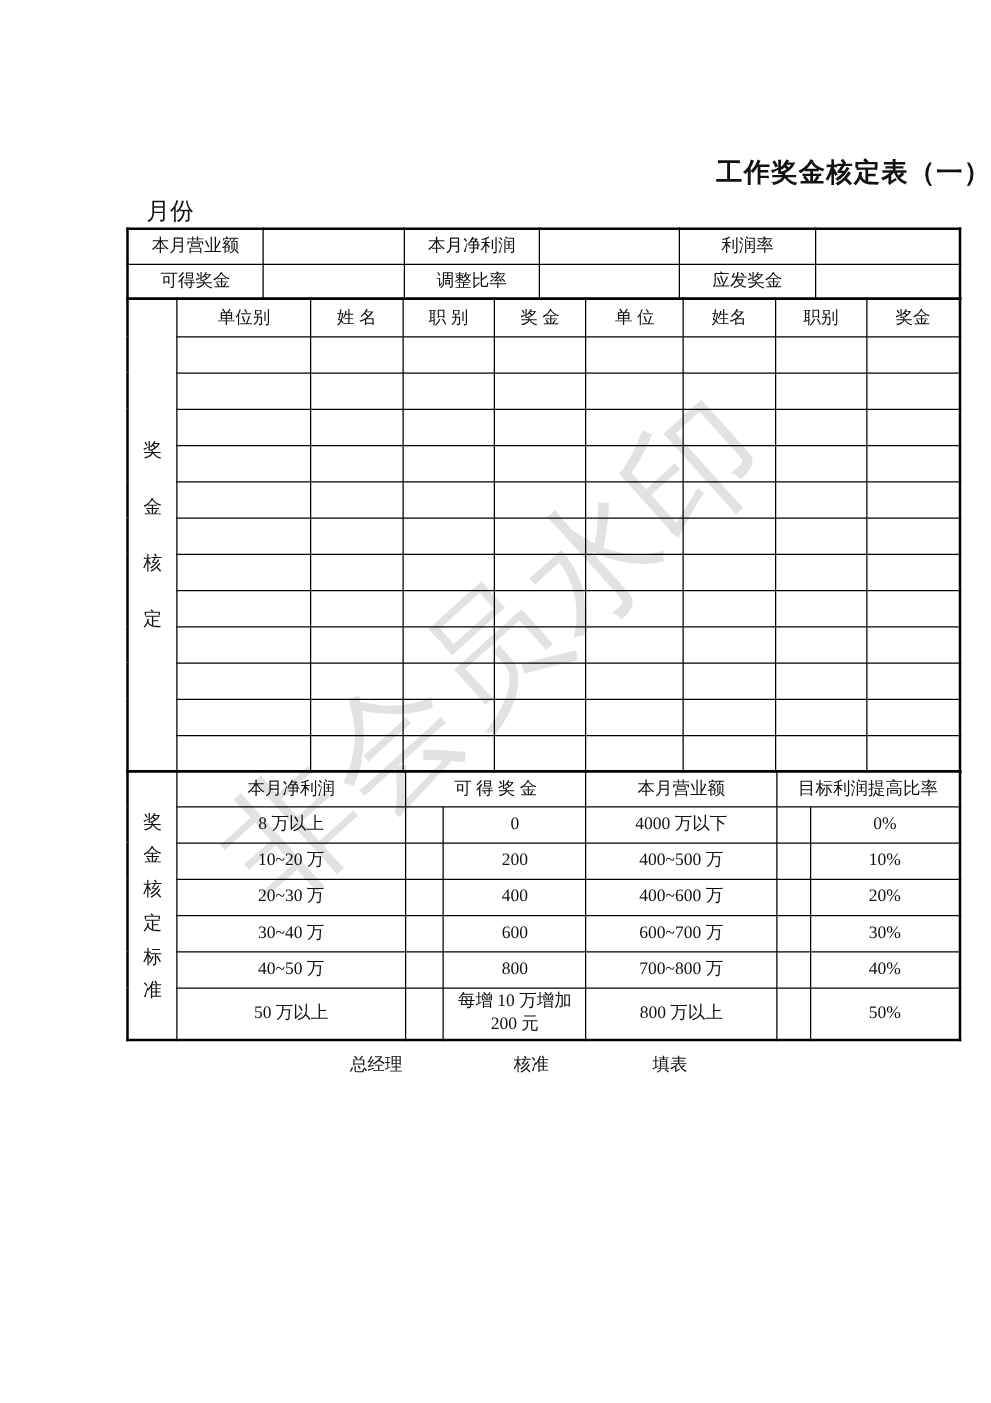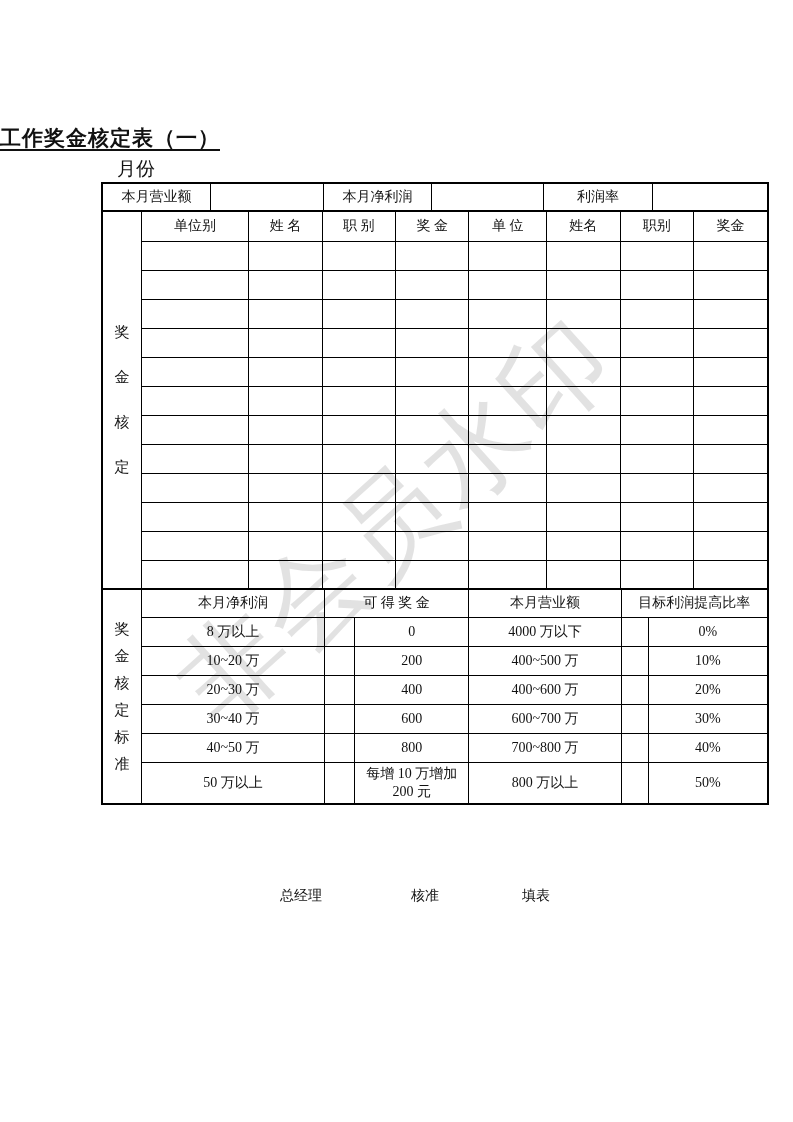--- a/index.html
+++ b/index.html
@@ -7,42 +7,42 @@
     position:relative;width:793px;height:1122px;background:#fff;
     font-family:"Liberation Serif","DejaVu Serif",serif;color:#111;overflow:hidden;
   }
   .watermark{
     position:absolute;left:50px;top:450px;width:690px;text-align:center;
     font-size:106px;font-family:"Liberation Sans","DejaVu Sans",sans-serif;
     color:#000;opacity:0.11;transform:rotate(-42deg);transform-origin:center;
     white-space:nowrap;z-index:0;pointer-events:none;letter-spacing:2px;
   }
   .title{
-    position:absolute;left:0;top:124px;width:100%;text-align:left;margin:0;
+    position:absolute;left:0;top:124px;width:100%;text-align:right;margin:0;
     font-size:21px;font-weight:bold;letter-spacing:1px;
-    text-decoration:underline;text-underline-offset:4px;z-index:1;
+    text-underline-offset:4px;z-index:1;
   }
   .month{position:absolute;left:117px;top:156px;font-size:19px;z-index:1;}
   .form{position:absolute;left:101px;top:182px;width:668px;z-index:1;}
   table{width:100%;border-collapse:collapse;table-layout:fixed;border:2px solid #000;background:transparent;}
   table + table{margin-top:-2px;}
   td,th{border:1px solid #000;padding:0 2px;text-align:center;vertical-align:middle;
         font-size:14px;font-weight:normal;overflow:hidden;}
   .t-top tr{height:28px;}
   .t-mid tr{height:29px;}
   .t-mid tr.head{height:30px;}
   .t-std tr{height:29px;}
   .t-std tr.head{height:28px;}
   .t-std tr.tall{height:42px;}
   .t-std .wrap{line-height:1.25;}
   td.side{padding:0;}
   .vlabel{display:flex;flex-direction:column;align-items:center;justify-content:center;height:100%;font-size:15px;}
   .vlabel-mid{gap:26px;}
   .vlabel-std{gap:8px;}
-  .footer{position:absolute;left:0;top:887px;width:793px;height:18px;font-size:14px;z-index:1;}
+  .footer{position:absolute;left:0;top:843px;width:793px;height:18px;font-size:14px;z-index:1;}
   .footer span{position:absolute;transform:translateX(-50%);white-space:nowrap;}
   .sig-0{left:301px;} .sig-1{left:425px;} .sig-2{left:536px;}
 </style>
 </head>
 <body>
 
 <div class="page">
 
   <div class="watermark">非会员水印</div>
 
@@ -61,20 +61,28 @@
           <col style="width:97px">
           <col style="width:102px">
       </colgroup>
       <tbody id="summary-body">
           <tr>
             <td>本月营业额</td>
             <td></td>
             <td>本月净利润</td>
             <td></td>
             <td>利润率</td>
+            <td></td>
+          </tr>
+          <tr>
+            <td>可得奖金</td>
+            <td></td>
+            <td>调整比率</td>
+            <td></td>
+            <td>应发奖金</td>
             <td></td>
           </tr>
         </tbody>
     </table>
 
     <table class="t-mid">
       <colgroup>
         <col style="width:35px">
           <col style="width:95px">
           <col style="width:65px">

